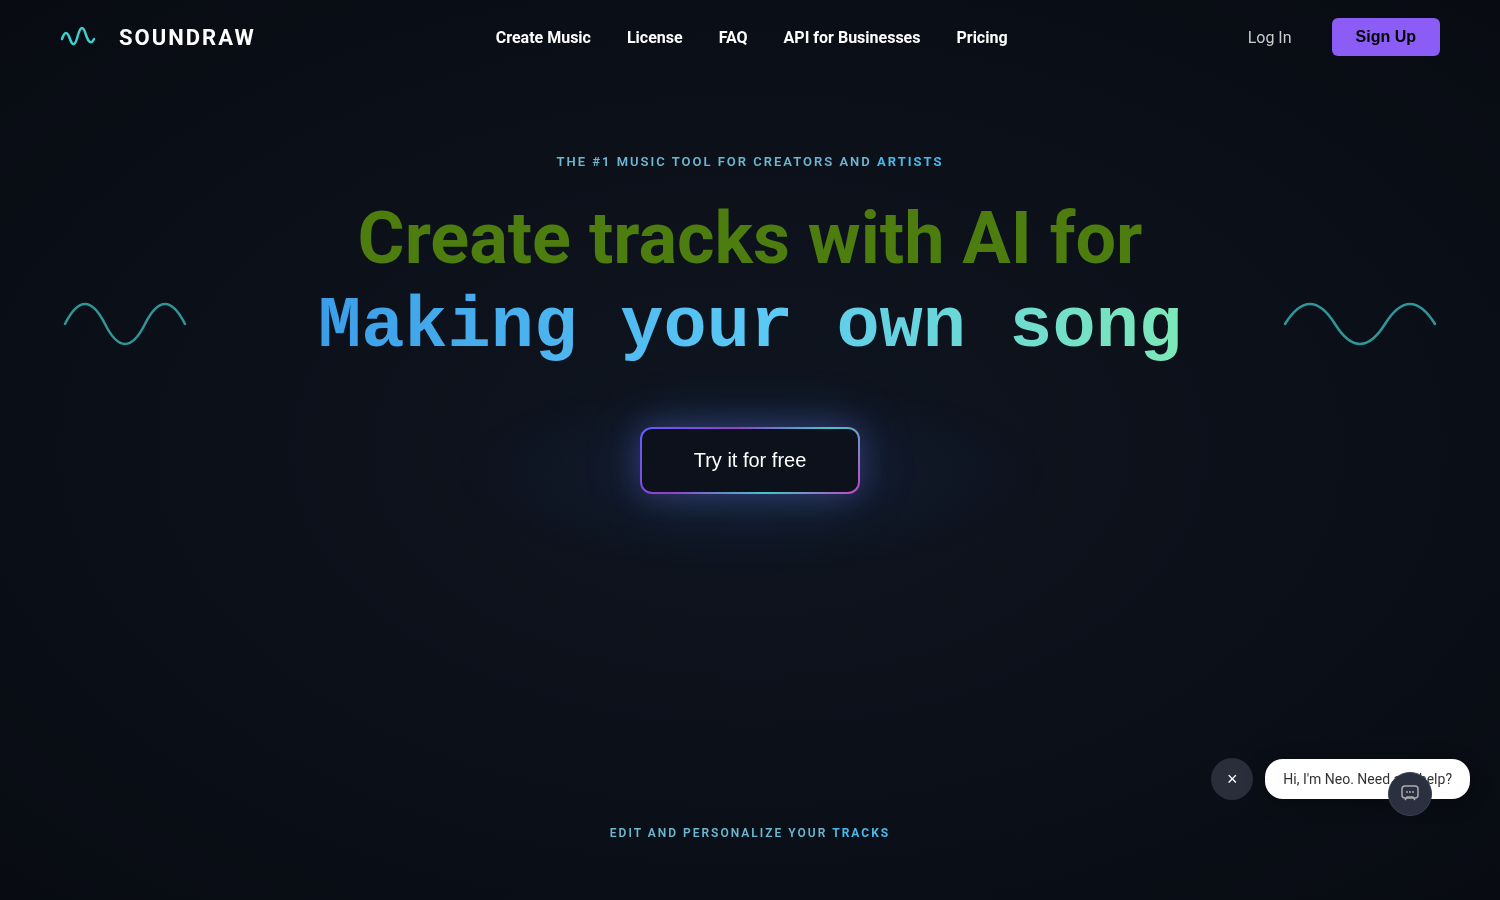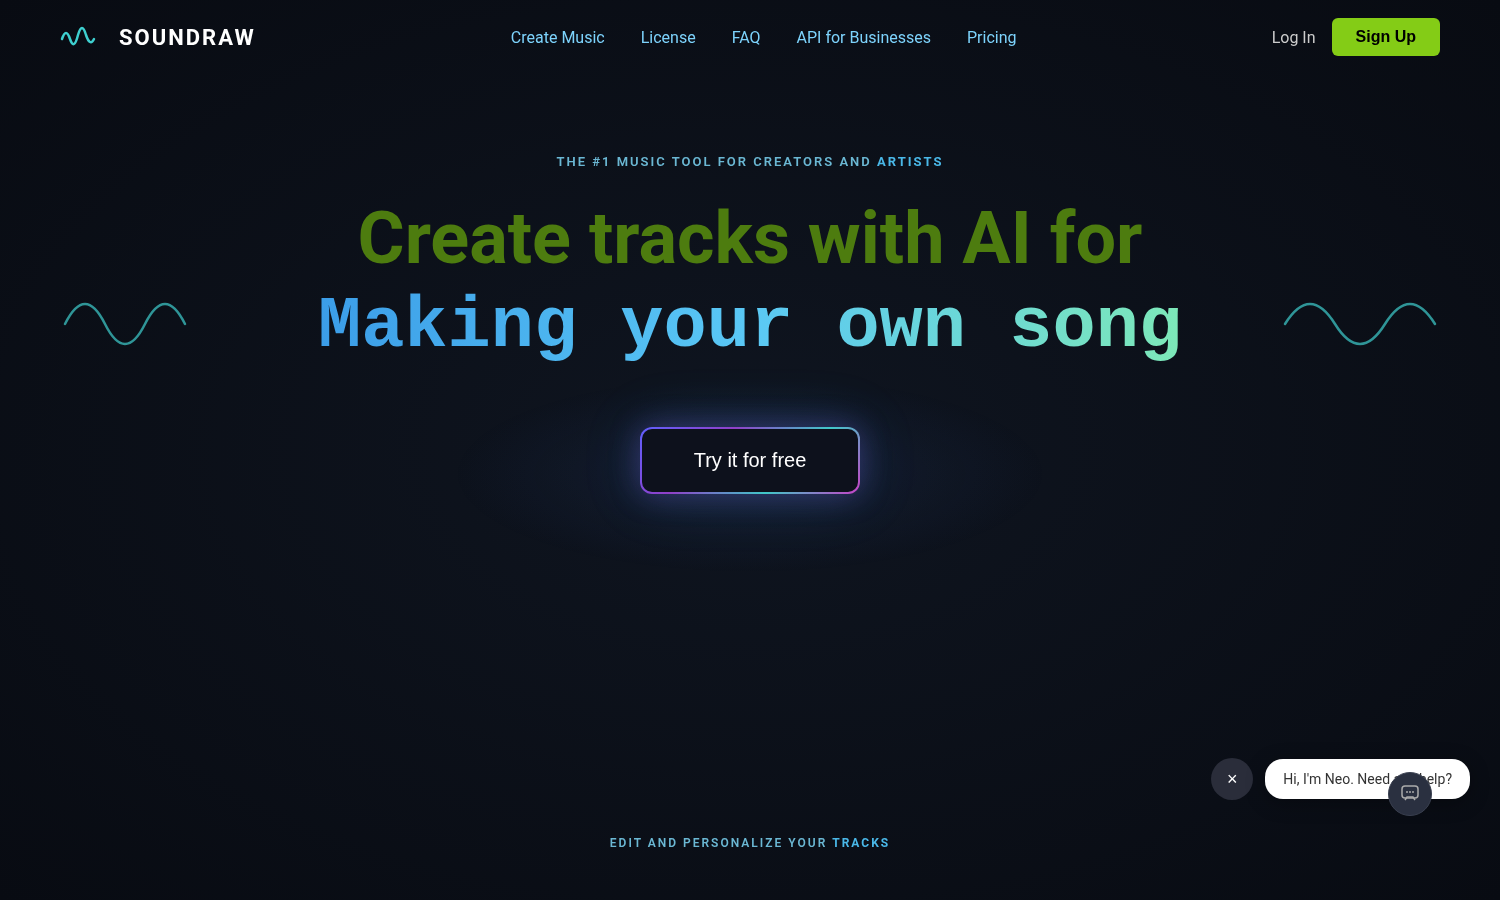--- a/index.html
+++ b/index.html
@@ -47,42 +47,42 @@
     }
 
     .nav-links {
       display: flex;
       align-items: center;
       gap: 36px;
       list-style: none;
     }
 
     .nav-links a {
-      color: #7dd3fc;
+      color: #ffffff;
       text-decoration: none;
       font-size: 16px;
-      font-weight: 400;
+      font-weight: 700;
       cursor: pointer;
     }
 
     .nav-right {
       display: flex;
       align-items: center;
-      gap: 16px;
+      gap: 40px;
     }
 
     .login-link {
       color: #cccccc;
       text-decoration: none;
       font-size: 16px;
       cursor: pointer;
     }
 
     .signup-btn {
-      background-color: #84cc16;
+      background-color: #8b5cf6;
       color: #000000;
       border: none;
       padding: 10px 24px;
       font-size: 16px;
       font-weight: 600;
       border-radius: 6px;
       cursor: pointer;
     }
 
     
@@ -150,21 +150,21 @@
 
     .wave-right {
       position: absolute;
       right: 60px;
       top: 200px;
     }
 
     
     .bottom-section {
       position: absolute;
-      bottom: 4px;
+      bottom: 14px;
       left: 0;
       right: 0;
       text-align: center;
       padding-bottom: 30px;
     }
 
     .bottom-badge {
       font-size: 12px;
       font-weight: 600;
       letter-spacing: 2px;

